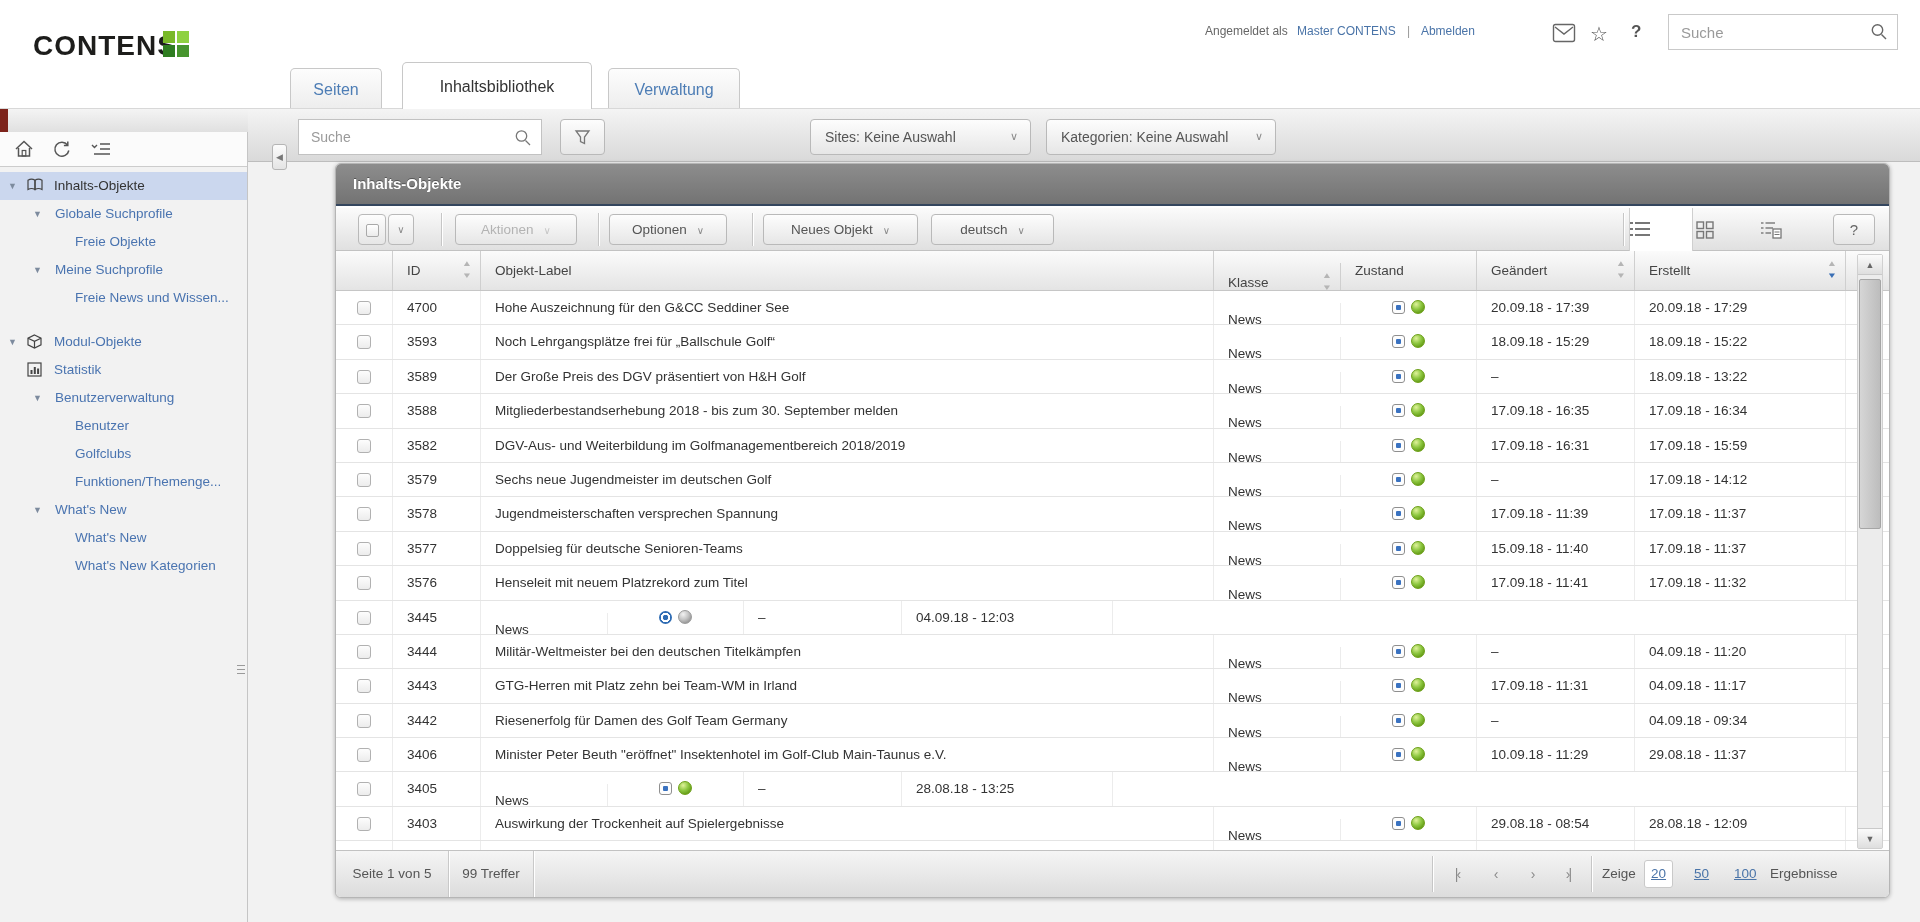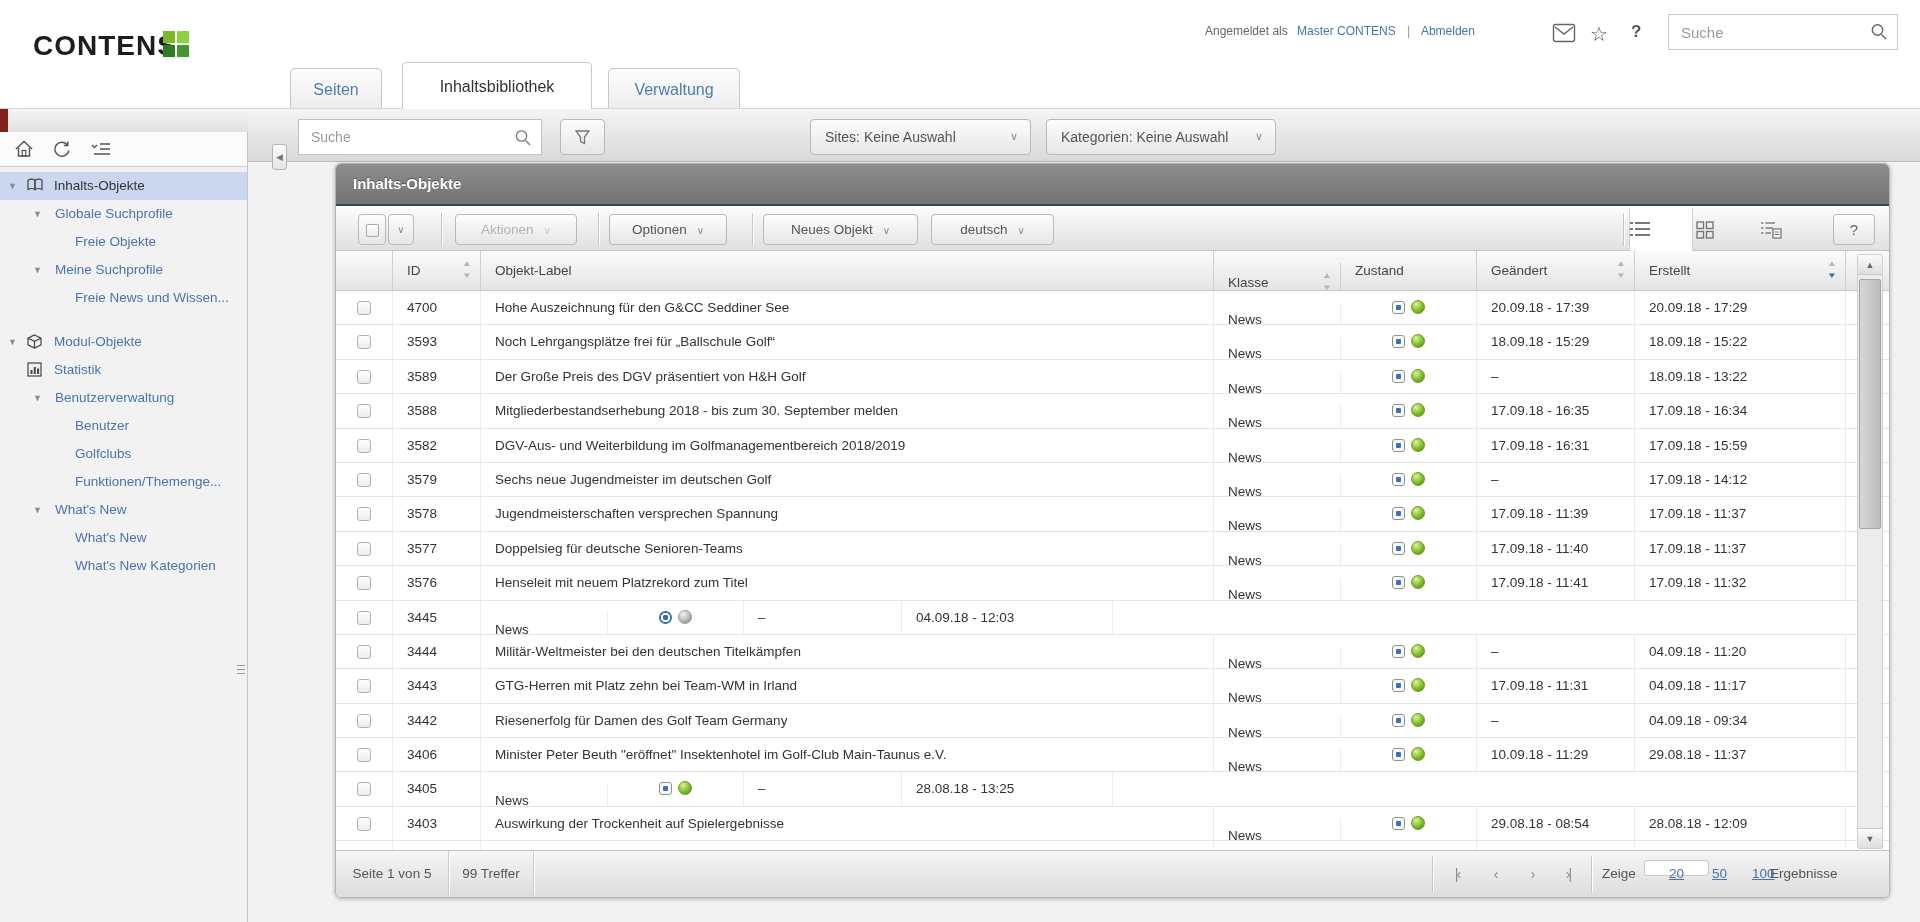--- a/index.html
+++ b/index.html
@@ -135,21 +135,21 @@
   
   .panel-footer { position:absolute; left:0; bottom:0; width:100%; height:47px; background:linear-gradient(#f5f5f5,#dcdcdc);
                   border-top:1px solid #c2c2c2; border-radius:0 0 5px 5px; font-size:13.5px; color:#555; }
   .pf-cell { position:absolute; top:0; height:100%; line-height:46px; border-right:1px solid #c9c9c9; box-shadow:1px 0 0 #fff; text-align:center; }
   #pf-page { left:0; width:113px; }
   #pf-hits { left:113px; width:85px; }
   .pg-btn { position:absolute; top:12px; width:26px; height:22px; color:#8a8a8a; font-size:14px; text-align:center; line-height:22px; cursor:pointer; letter-spacing:-2px; }
   #pg-first { left:1108px; } #pg-prev { left:1146px; } #pg-next { left:1183px; } #pg-last { left:1219px; }
   .pf-sep { position:absolute; top:5px; height:36px; width:1px; background:#c6c6c6; box-shadow:1px 0 0 #fff; }
   #pf-zeige { position:absolute; left:1266px; top:0; line-height:46px; }
-  .size-opt { position:absolute; top:9px; height:16px; line-height:28px; color:#4a74a8; cursor:pointer; padding:0 24px;text-decoration:underline; }
+  .size-opt { position:absolute; top:9px; height:28px; line-height:28px; color:#4a74a8; cursor:pointer; padding:0 6px;text-decoration:underline; }
   .size-opt.sel { background:#fff; border:1px solid #c9c9c9; border-radius:3px; line-height:26px; }
   #size-20 { left:1308px; } #size-50 { left:1352px; } #size-100 { left:1392px; }
   #pf-ergebnisse { position:absolute; left:1434px; top:0; line-height:46px; }
 
   svg { display:block; }
   .chevron-char { font-family:"DejaVu Sans",sans-serif; }
 </style>
 </head>
 <body>
 
@@ -484,21 +484,21 @@
           <div class="tcell c-zustand"><span class="st-square"><i></i></span><span class="ball green"></span></div>
           <div class="tcell c-geaendert">17.09.18 - 11:39</div>
           <div class="tcell c-erstellt">17.09.18 - 11:37</div>
         </div>
         <div class="trow">
           <div class="tcell c-check"><span class="cb"></span></div>
           <div class="tcell c-id">3577</div>
           <div class="tcell c-label">Doppelsieg für deutsche Senioren-Teams</div>
           <div class="tcell c-klasse">News</div>
           <div class="tcell c-zustand"><span class="st-square"><i></i></span><span class="ball green"></span></div>
-          <div class="tcell c-geaendert">17.09.18 - 11:40</div>
+          <div class="tcell c-geaendert">15.09.18 - 11:40</div>
           <div class="tcell c-erstellt">17.09.18 - 11:37</div>
         </div>
         <div class="trow">
           <div class="tcell c-check"><span class="cb"></span></div>
           <div class="tcell c-id">3576</div>
           <div class="tcell c-label">Henseleit mit neuem Platzrekord zum Titel</div>
           <div class="tcell c-klasse">News</div>
           <div class="tcell c-zustand"><span class="st-square"><i></i></span><span class="ball green"></span></div>
           <div class="tcell c-geaendert">17.09.18 - 11:41</div>
           <div class="tcell c-erstellt">17.09.18 - 11:32</div>

